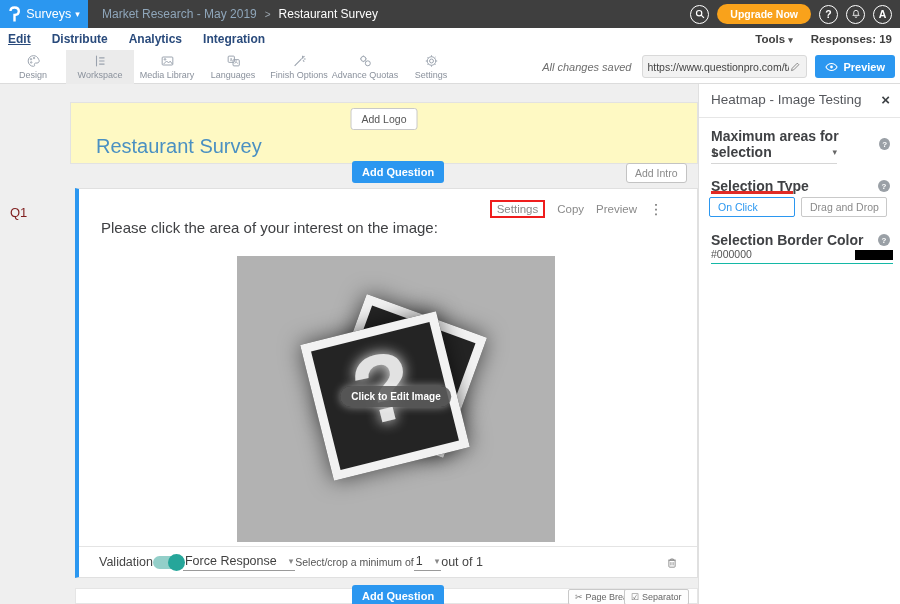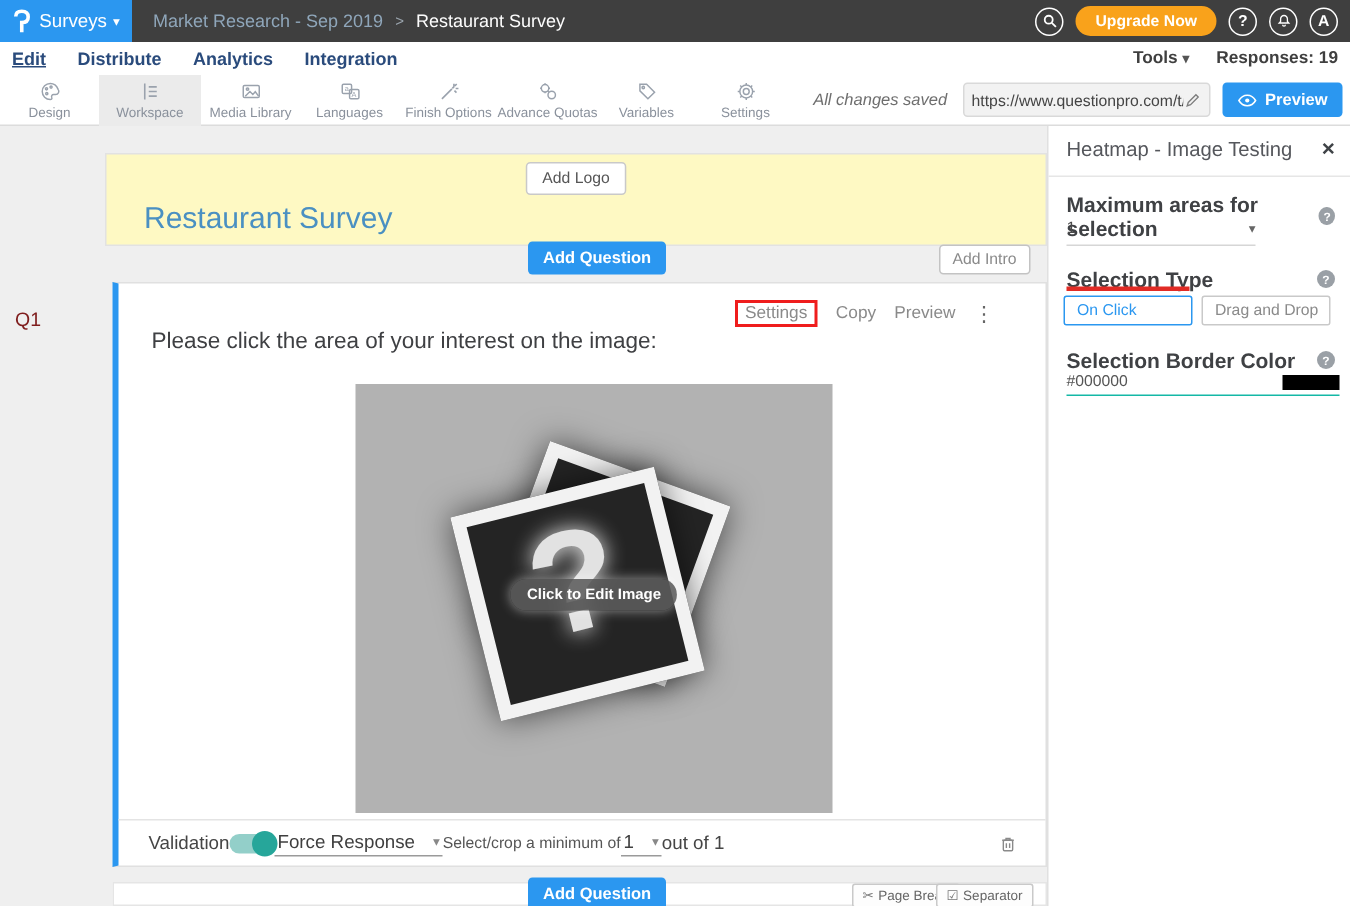--- a/index.html
+++ b/index.html
@@ -111,21 +111,21 @@
     <div class="brand">
       <span style="display:flex;">
         <svg width="13" height="17" viewBox="0 0 13 17">
             <path d="M2.5 5 Q2.5 1.5 6.5 1.5 Q10.8 1.5 10.8 5.3 Q10.8 9 6.5 9 L6.5 15.5" stroke="#fff" stroke-width="2.4" fill="none"></path>
           </svg>
       </span>
       <span>Surveys</span>
       <span class="caret">▾</span>
     </div>
     <div class="crumb">
-      <span class="parent">Market Research - Sep 2019</span>
+      <span class="parent">Market Research - May 2019</span>
       <span class="sep">&gt;</span>
       <span class="current">Restaurant Survey</span>
     </div>
     <div class="top-right">
       <span class="circle-btn">
         <svg width="12" height="12" viewBox="0 0 14 14">
             <circle cx="6" cy="6" r="3.1" stroke="#fff" stroke-width="1.4" fill="none"></circle>
             <path d="M8.4 8.4L11.6 11.6" stroke="#fff" stroke-width="1.4"></path>
           </svg>
       </span>
@@ -208,29 +208,20 @@
     <div class="tb-item">
       <span>
           <svg width="17" height="16" viewBox="0 0 18 18" stroke="#9aa2ad" stroke-width="1.1" fill="none">
             <circle cx="6.6" cy="6.6" r="2.8"></circle>
             <circle cx="11.6" cy="11.6" r="2.8"></circle>
             <path d="M8.6 8.6l1 1"></path>
             <path d="M6.6 2.9v1M6.6 9.3v1M2.9 6.6h1M9.3 6.6h1"></path>
           </svg>
         </span>
       <span class="tb-label">Advance Quotas</span>
-    </div>
-    <div class="tb-item">
-      <span>
-          <svg width="17" height="16" viewBox="0 0 18 18" stroke="#9aa2ad" stroke-width="1.1" fill="none">
-            <path d="M3.5 8.5v-5h5l6 6-5 5z"></path>
-            <circle cx="6" cy="6" r=".9"></circle>
-          </svg>
-        </span>
-      <span class="tb-label">Variables</span>
     </div>
     <div class="tb-item">
       <span>
           <svg width="17" height="16" viewBox="0 0 18 18" stroke="#9aa2ad" stroke-width="1.1" fill="none">
             <circle cx="9" cy="9" r="2.2"></circle>
             <circle cx="9" cy="9" r="4.8"></circle>
             <path d="M9 2.6V4.2M9 13.8v1.6M2.6 9h1.6M13.8 9h1.6M4.5 4.5l1.1 1.1M12.4 12.4l1.1 1.1M13.5 4.5l-1.1 1.1M5.6 12.4l-1.1 1.1"></path>
           </svg>
         </span>
       <span class="tb-label">Settings</span>

